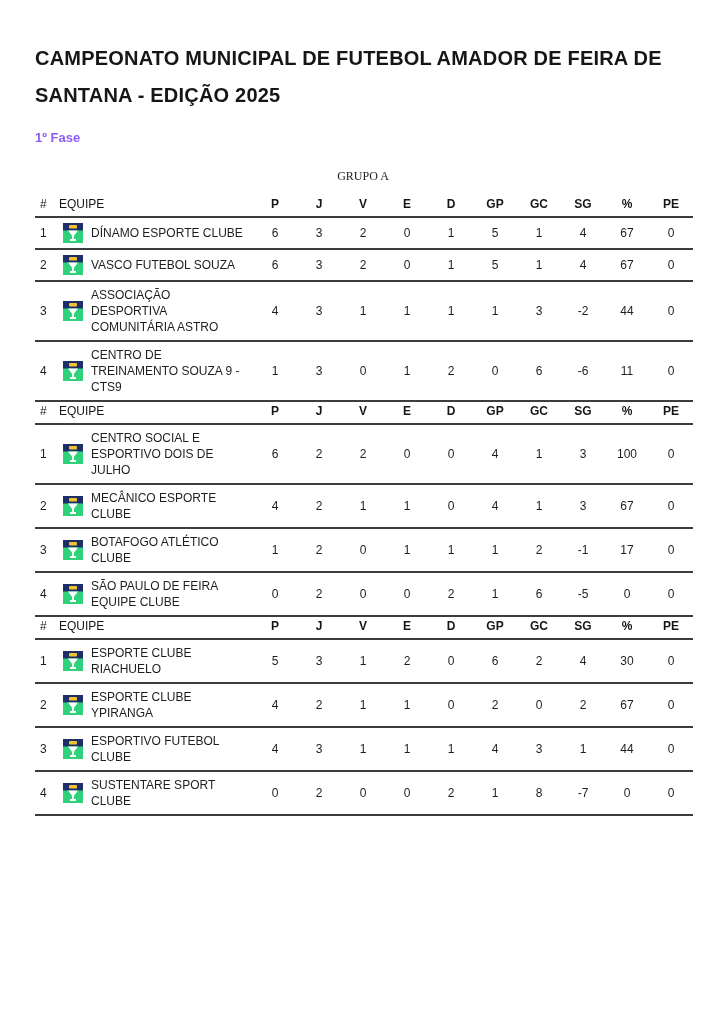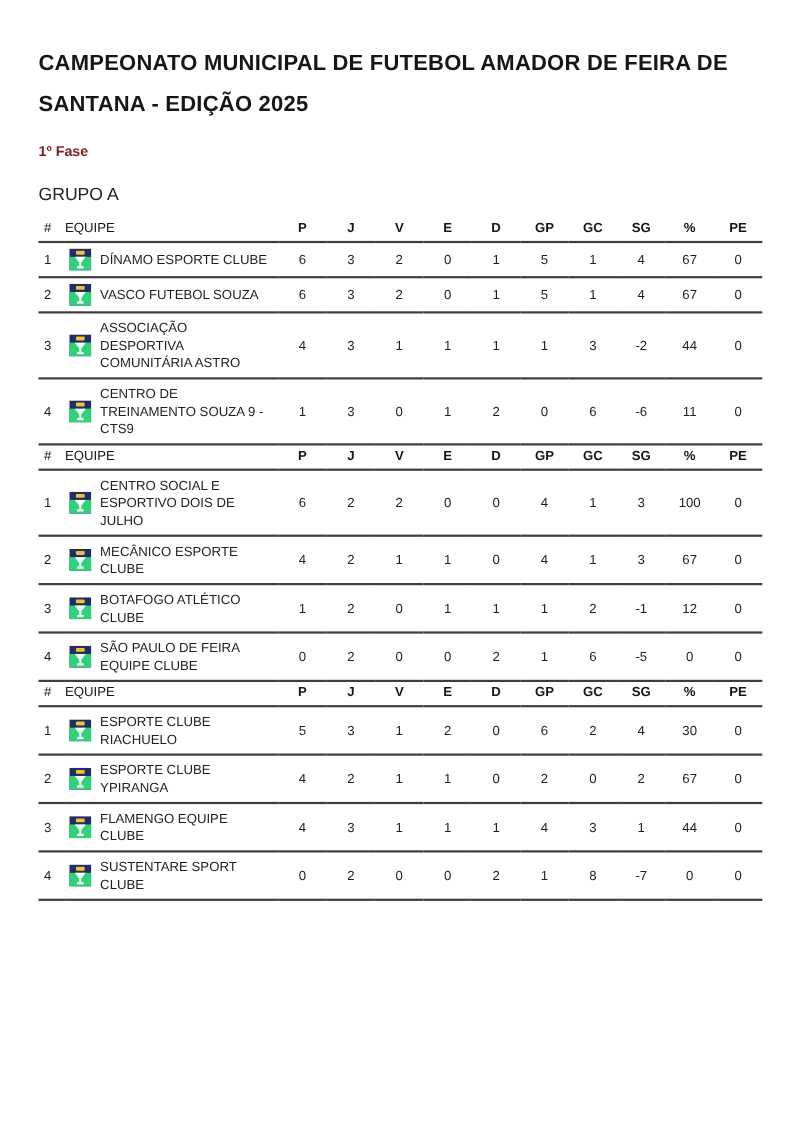--- a/index.html
+++ b/index.html
@@ -5,22 +5,22 @@
   html,body{margin:0;padding:0;background:#ffffff;}
   body{
     width:724px;height:1024px;overflow:hidden;
     font-family:"Liberation Sans",sans-serif;color:#1a1a1a;
   }
   .page{padding:26px 33px 0 35px;}
   .title{
     font-size:20px;font-weight:bold;line-height:37px;
     margin:14px 0 16px;letter-spacing:.2px;color:#161616;max-width:660px;
   }
-  .phase{font-size:13px;font-weight:bold;margin:10px 0 0;color:#7f1d1d;}
-  .group-title{text-align:left;font-size:16px;color:#222;margin:24px 0 11px;width:656px;}
+  .phase{font-size:13px;font-weight:bold;margin:10px 0 0;color:#8b5cf6;}
+  .group-title{text-align:center;font-size:12px;color:#222;margin:24px 0 11px;width:656px;font-family:Liberation Serif, serif;}
   table.standings{width:656px;border-collapse:collapse;table-layout:fixed;}
   thead tr{border-bottom:2px solid #3d3d3d;}
   tbody tr{border-bottom:2px solid #3d3d3d;}
   th{font-size:12px;padding:2px 0 5px;color:#161616;}
   th.center{text-align:center;font-weight:bold;}
   th.left{text-align:left;font-weight:normal;}
   th.pos-h{padding-left:5px;}
   td{font-size:12px;padding:2px 0;vertical-align:middle;color:#1e1e1e;}
   td.pos{padding-left:5px;text-align:left;}
   td.stat{text-align:center;}
@@ -292,21 +292,21 @@
                 </div>
               </td>
               <td class="stat">1</td>
               <td class="stat">2</td>
               <td class="stat">0</td>
               <td class="stat">1</td>
               <td class="stat">1</td>
               <td class="stat">1</td>
               <td class="stat">2</td>
               <td class="stat">-1</td>
-              <td class="stat">12</td>
+              <td class="stat">17</td>
               <td class="stat">0</td>
             </tr>
             <tr>
               <td class="pos">4</td>
               <td class="team">
                 <div class="team-wrap">
                   <span class="badge">
                     <svg width="20" height="20" viewBox="0 0 20 20" xmlns="http://www.w3.org/2000/svg">
                       <rect x="0" y="0" width="20" height="20" fill="#1e2e66"></rect>
                       <rect x="0" y="7.5" width="20" height="12.5" fill="#2fd27a"></rect>
@@ -429,21 +429,21 @@
                   <span class="badge">
                     <svg width="20" height="20" viewBox="0 0 20 20" xmlns="http://www.w3.org/2000/svg">
                       <rect x="0" y="0" width="20" height="20" fill="#1e2e66"></rect>
                       <rect x="0" y="7.5" width="20" height="12.5" fill="#2fd27a"></rect>
                       <polygon points="5,7.5 15,7.5 10,14" fill="#ffffff"></polygon>
                       <rect x="9.1" y="13" width="1.8" height="3.2" fill="#ffffff"></rect>
                       <rect x="7" y="16" width="6" height="2" fill="#ffffff"></rect>
                       <rect x="6" y="2" width="8" height="3.5" rx="1" fill="#f1c232"></rect>
                     </svg>
                   </span>
-                  <span class="name">FLAMENGO EQUIPE CLUBE</span>
+                  <span class="name">ESPORTIVO FUTEBOL CLUBE</span>
                 </div>
               </td>
               <td class="stat">4</td>
               <td class="stat">3</td>
               <td class="stat">1</td>
               <td class="stat">1</td>
               <td class="stat">1</td>
               <td class="stat">4</td>
               <td class="stat">3</td>
               <td class="stat">1</td>

